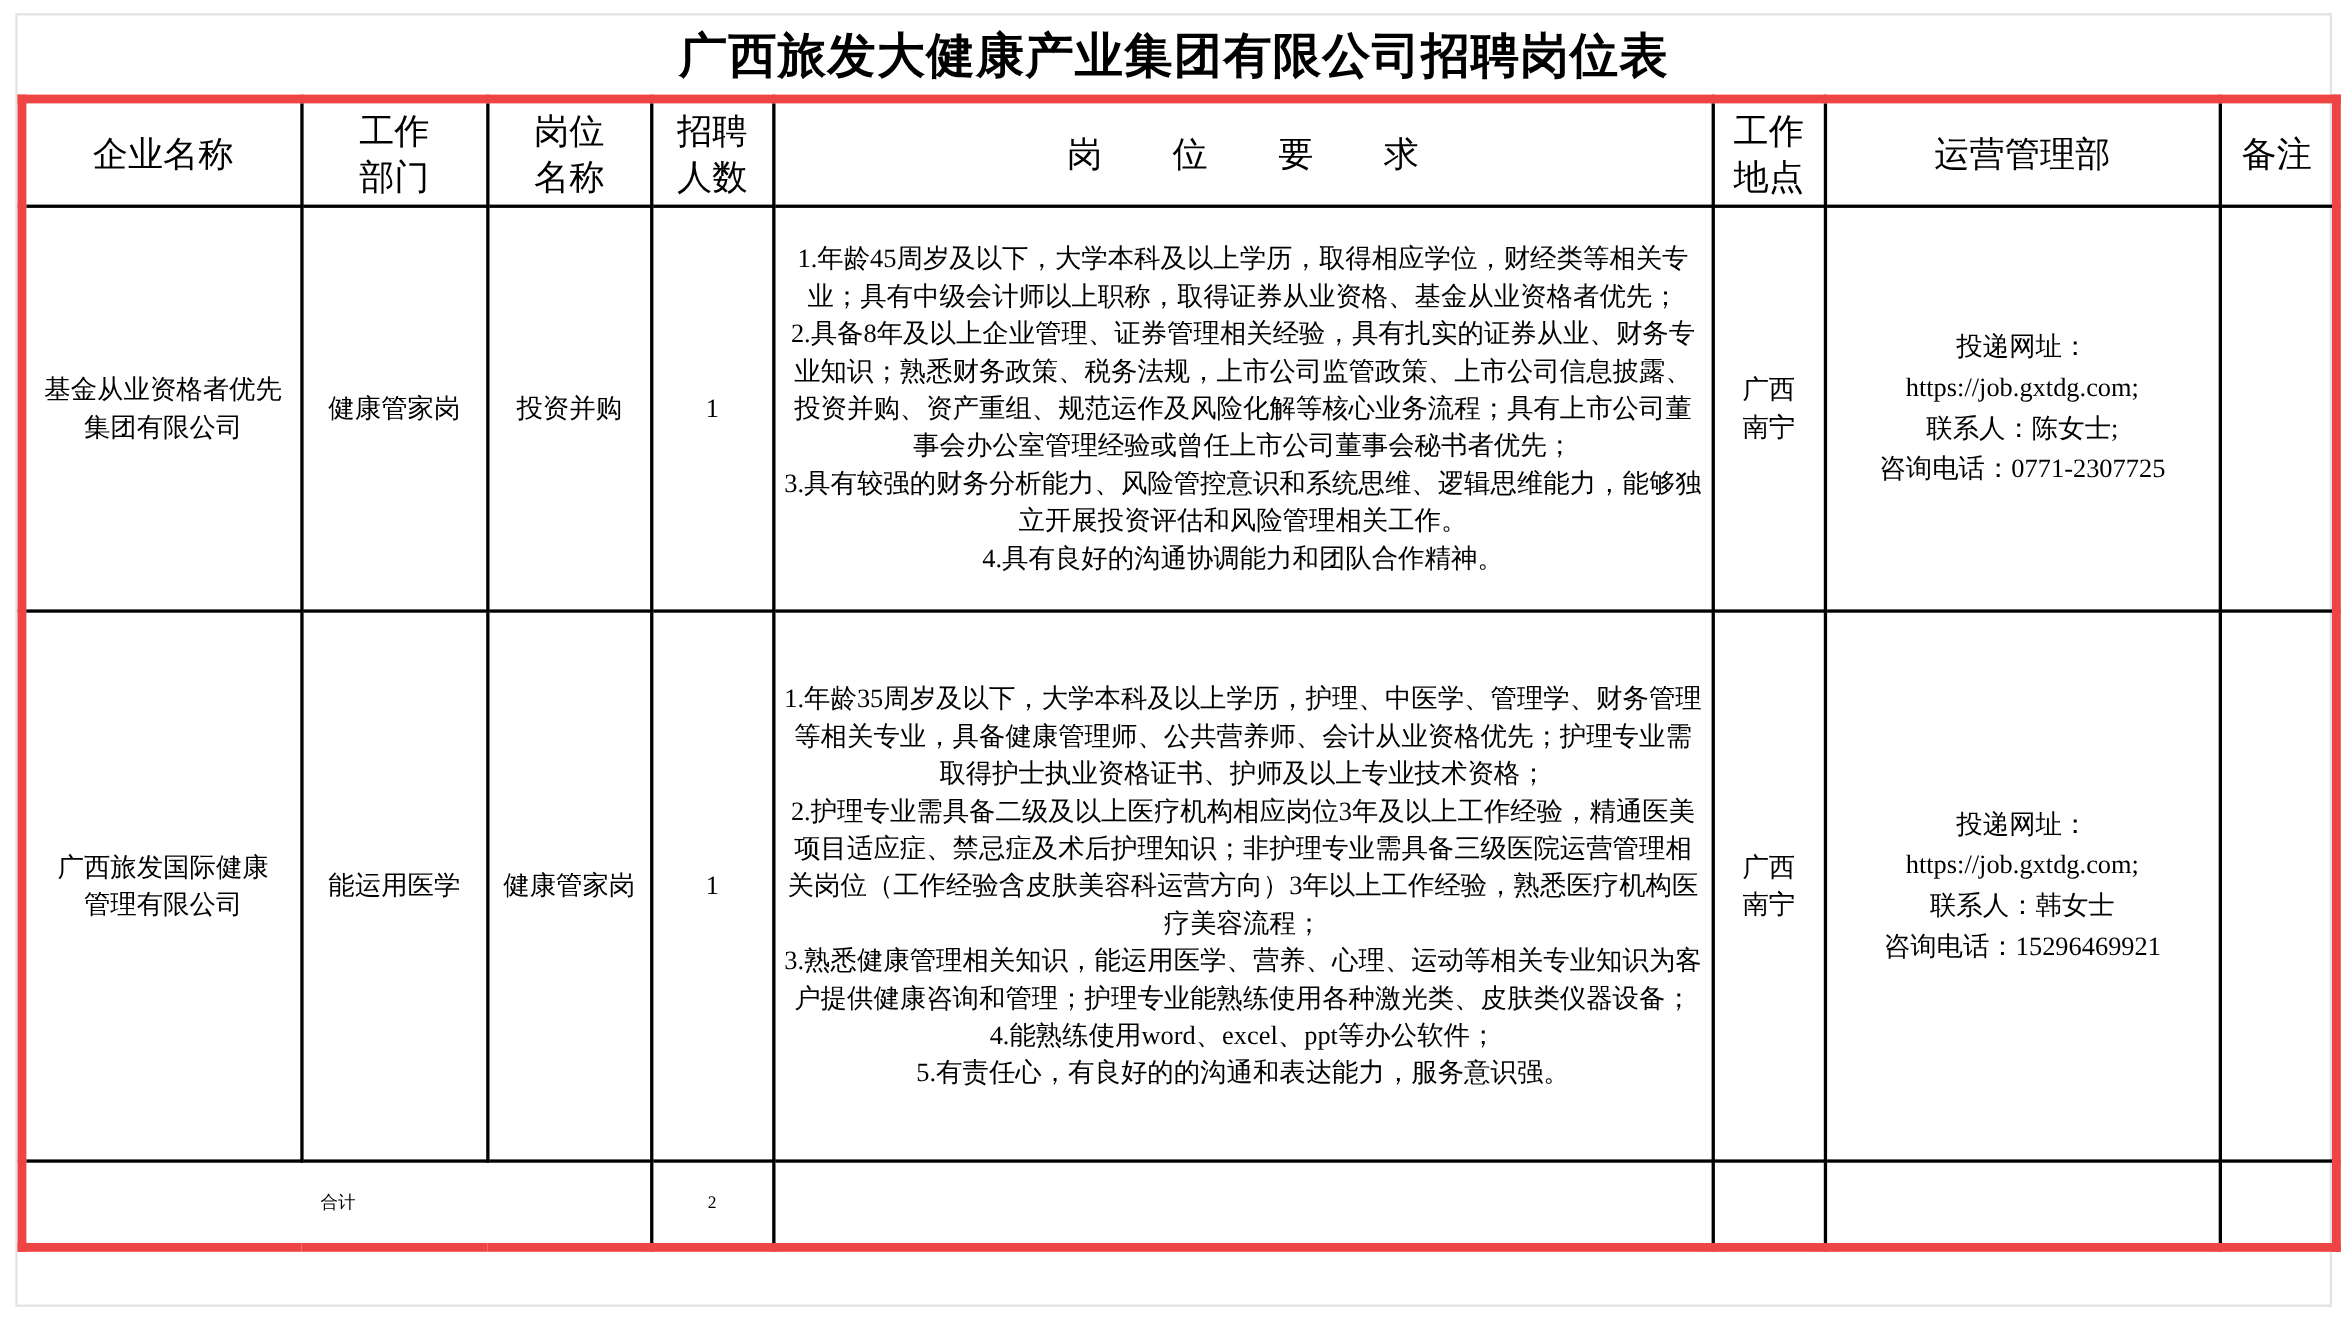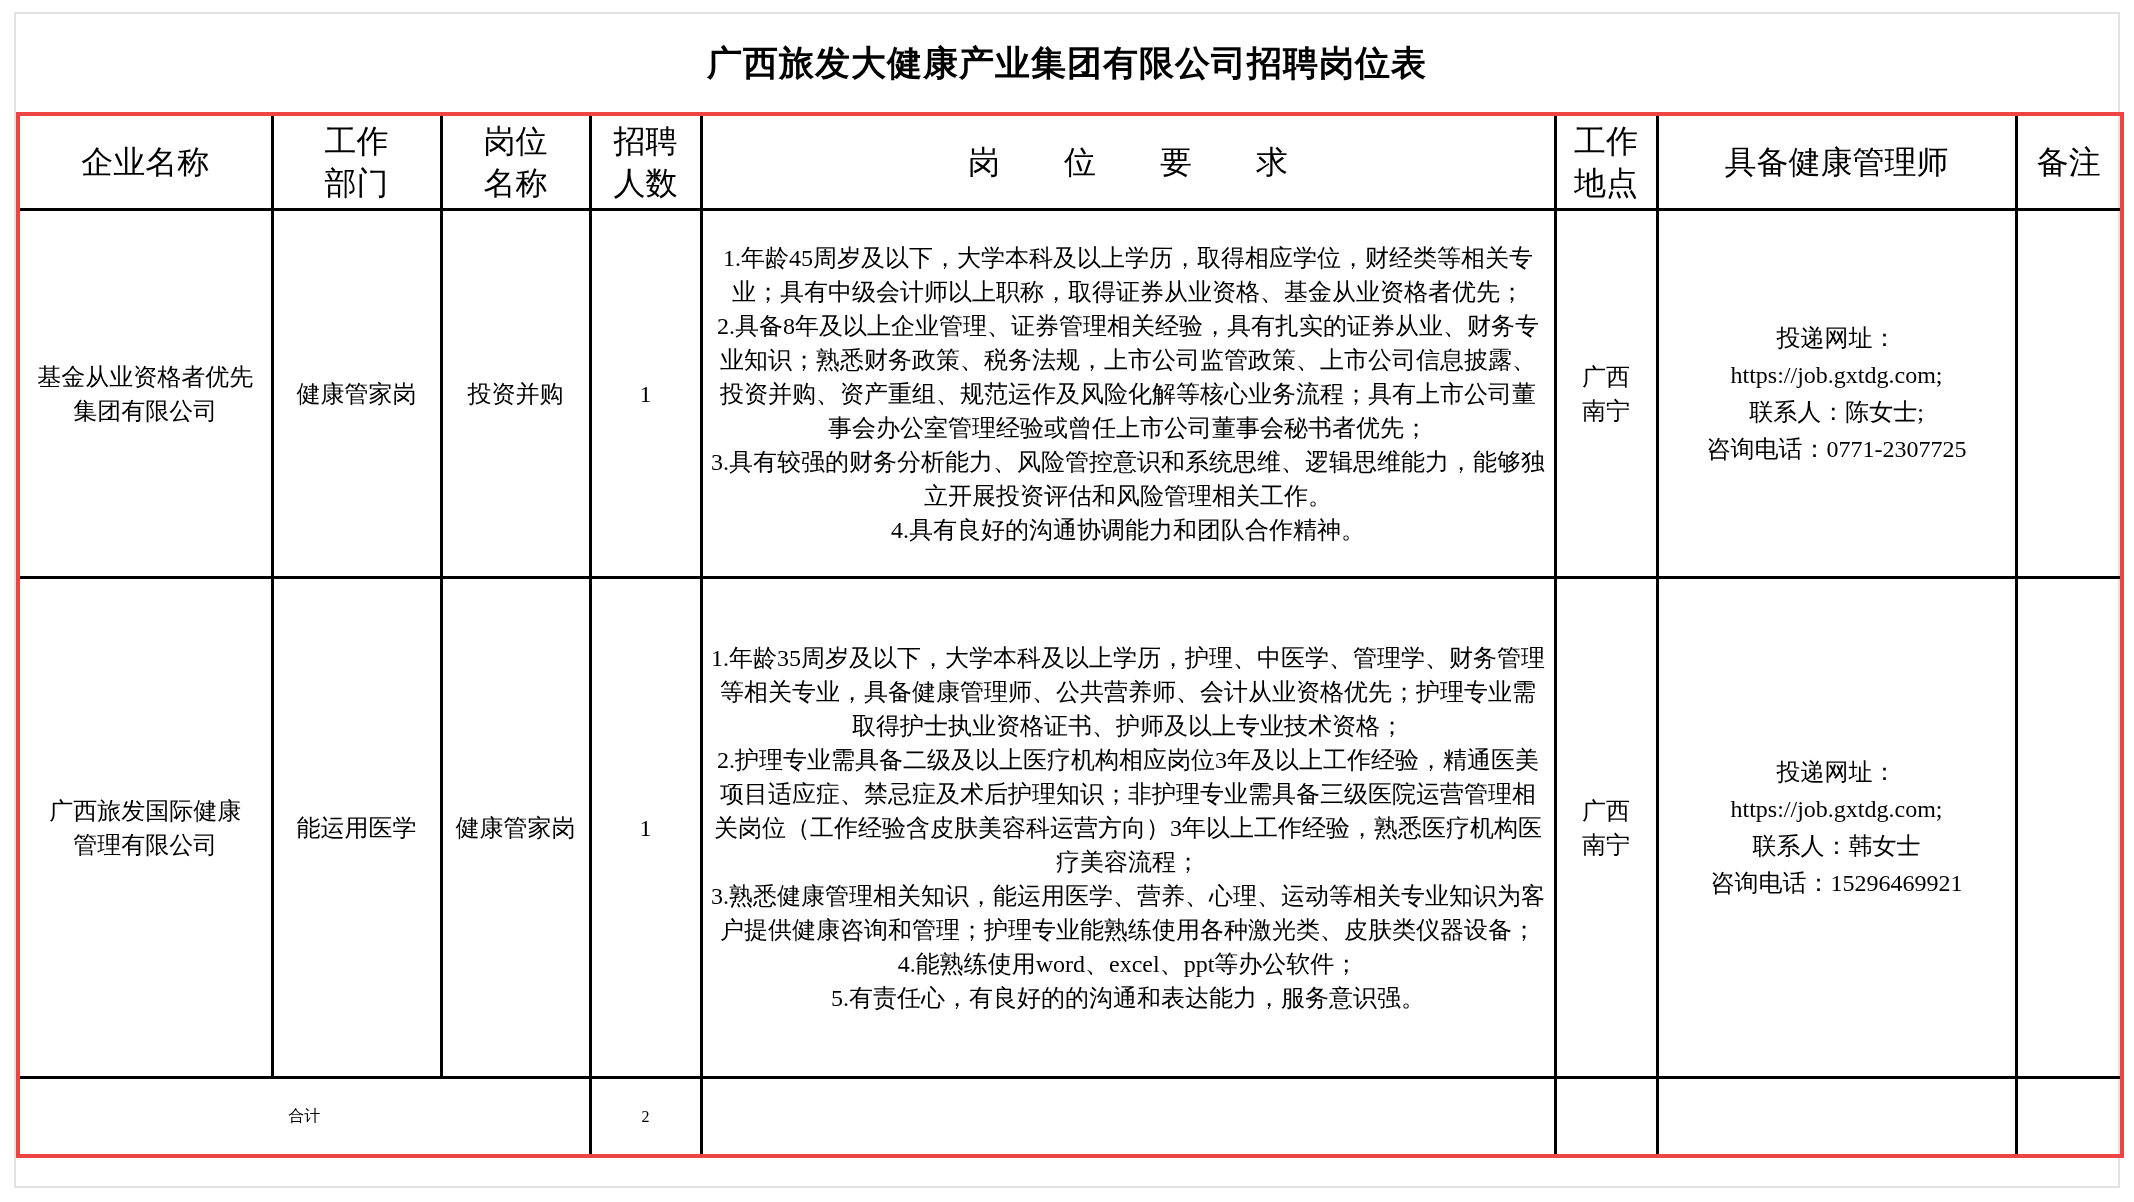--- a/index.html
+++ b/index.html
@@ -17,35 +17,35 @@
     background: #ffffff;
   }
   .sheet {
     width: 100%;
     height: 100%;
     box-sizing: border-box;
     border: 2px solid #e2e2e2;
     background: #ffffff;
   }
   .sheet-title {
-    height: 98px;
+    height: 72px;
     display: flex;
     align-items: center;
     justify-content: center;
-    font-size: 35px;
+    font-size: 44px;
     font-weight: 700;
     letter-spacing: 1px;
     white-space: nowrap;
     font-family: Liberation Mono, monospace;
   }
   table.jobs {
     width: 100%;
     border-collapse: collapse;
     table-layout: fixed;
-    border: 4px solid #ef4444;
+    border: 8px solid #ef4444;
   }
   table.jobs th,
   table.jobs td {
     border: 3px solid #000;
     vertical-align: middle;
     text-align: center;
     white-space: pre-line;
     padding: 4px 8px;
     box-sizing: border-box;
     overflow: hidden;
@@ -99,21 +99,21 @@
           <th>企业名称</th>
           <th>工作
 部门</th>
           <th>岗位
 名称</th>
           <th>招聘
 人数</th>
           <th>岗　　位　　要　　求</th>
           <th>工作
 地点</th>
-          <th>具备健康管理师</th>
+          <th>运营管理部</th>
           <th>备注</th>
         </tr>
       </thead>
 
       <tbody>
         <tr class="job-row-0">
           <td class="cell-company">基金从业资格者优先
 集团有限公司</td>
           <td class="cell-department">健康管家岗</td>
           <td class="cell-position">投资并购</td>

